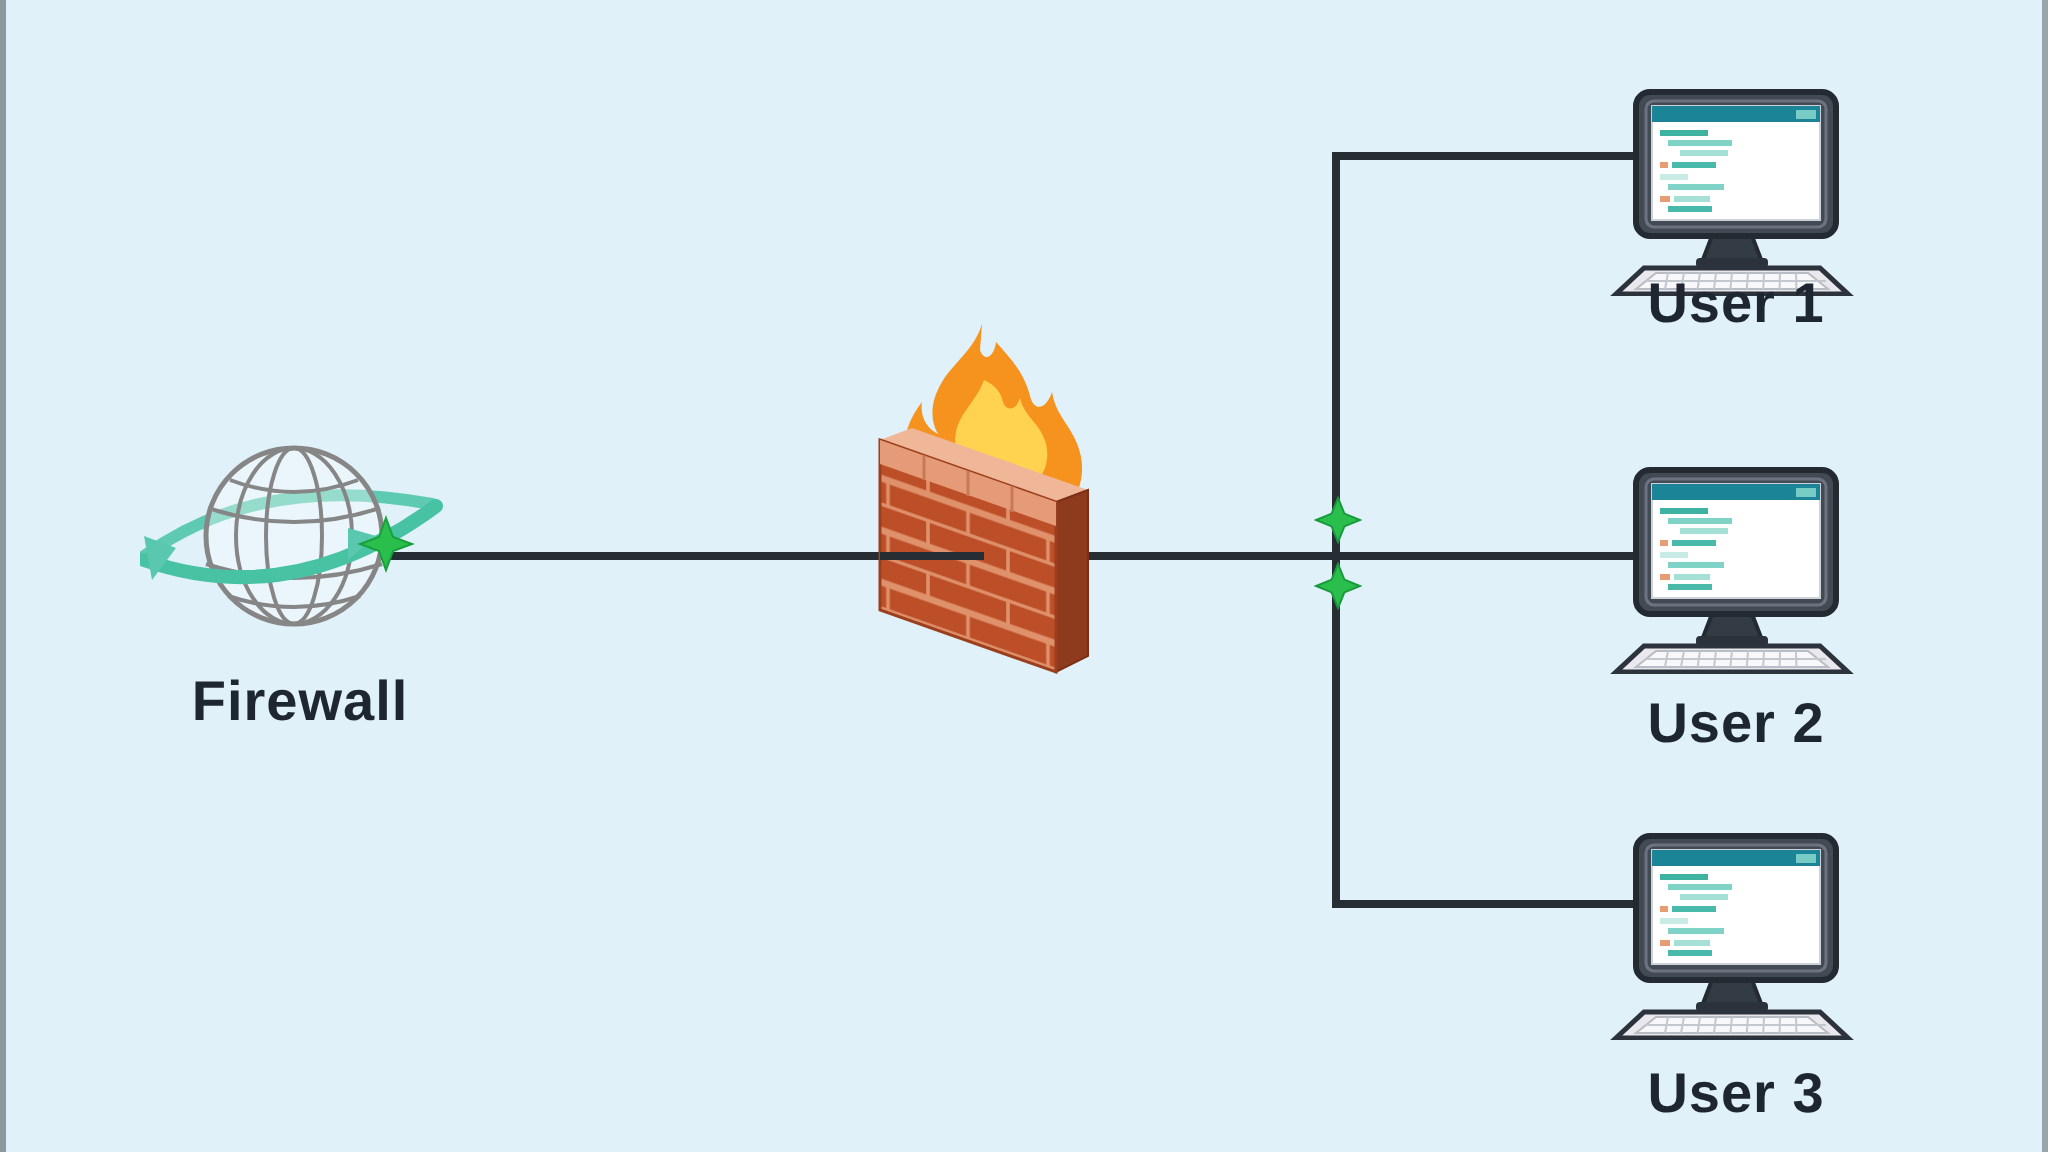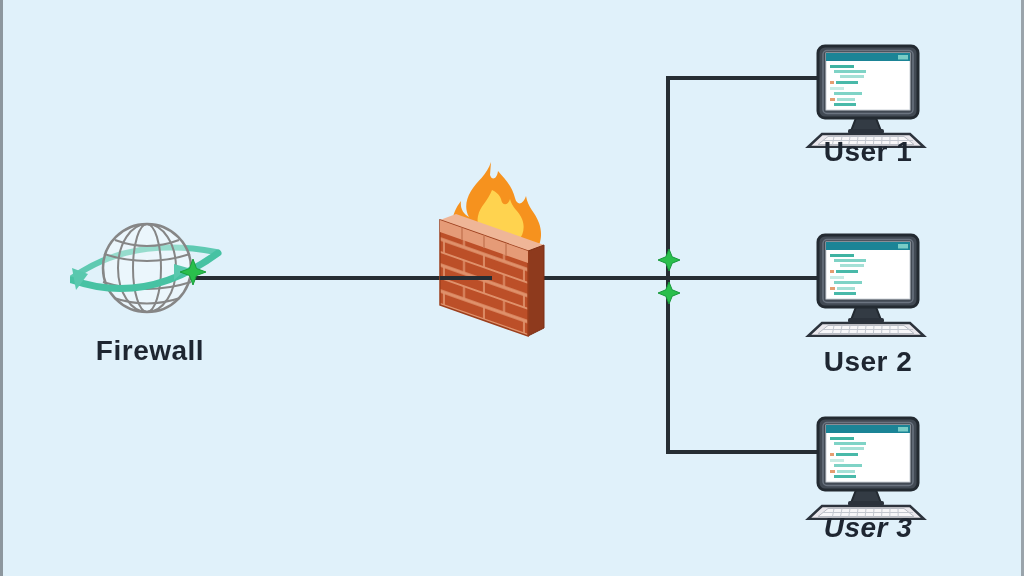--- a/index.html
+++ b/index.html
@@ -38,21 +38,21 @@
   .label{
     position:absolute;width:200px;z-index:4;
     text-align:center;
     font-weight:700;font-size:28px;letter-spacing:.5px;
     color:#1e2631;
   }
   #internet-label{left:50px;top:335px;}
   #firewall-label{left:402px;top:340px;}
   #user1-label{left:768px;top:136px;}
   #user2-label{left:768px;top:346px;}
-  #user3-label{left:768px;top:512px;font-style:italic;}
+  #user3-label{left:768px;top:531px;}
   .defs-hidden{position:absolute;width:0;height:0;overflow:hidden;}
 </style>
 </head>
 <body>
 
 <svg class="defs-hidden" aria-hidden="true">
   <defs>
     <pattern id="bricks" width="40" height="26" patternUnits="userSpaceOnUse" patternTransform="skewY(19.4)">
       <rect width="40" height="26" fill="#bc4f28"></rect>
       <path d="M0,0.9 H40 M0,13 H40 M0,25.1 H40" stroke="#df916b" stroke-width="1.8"></path>

